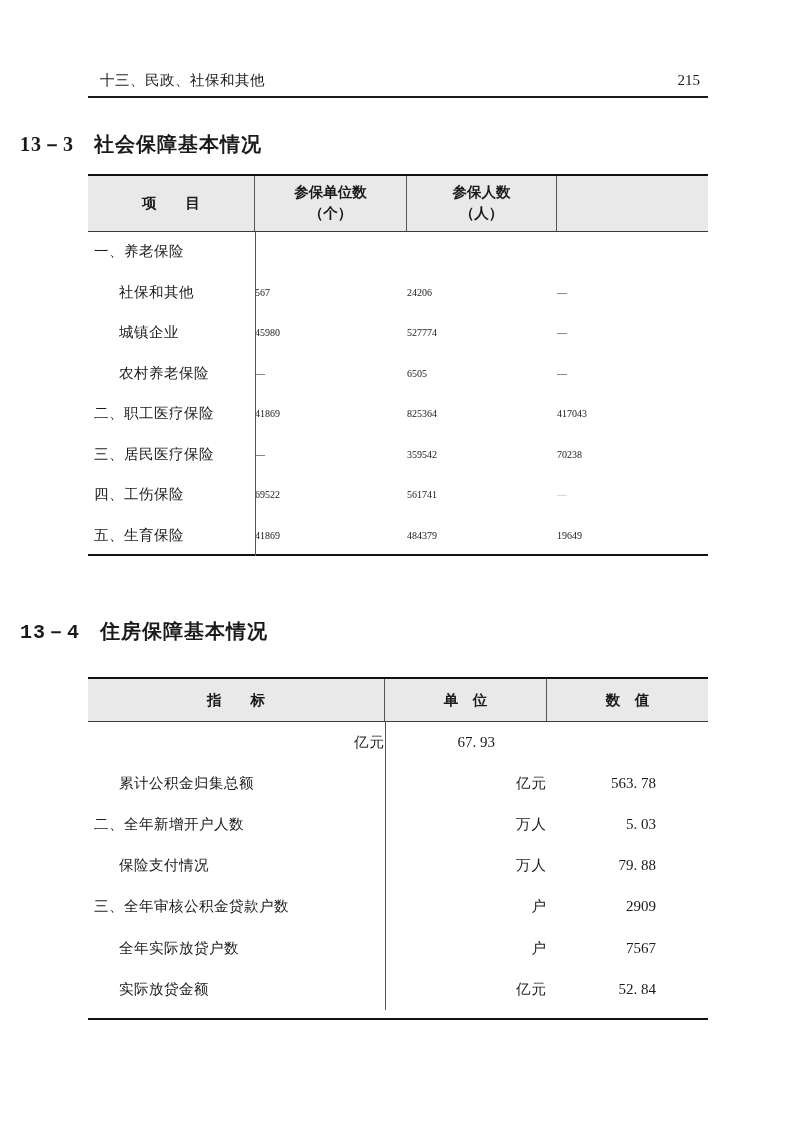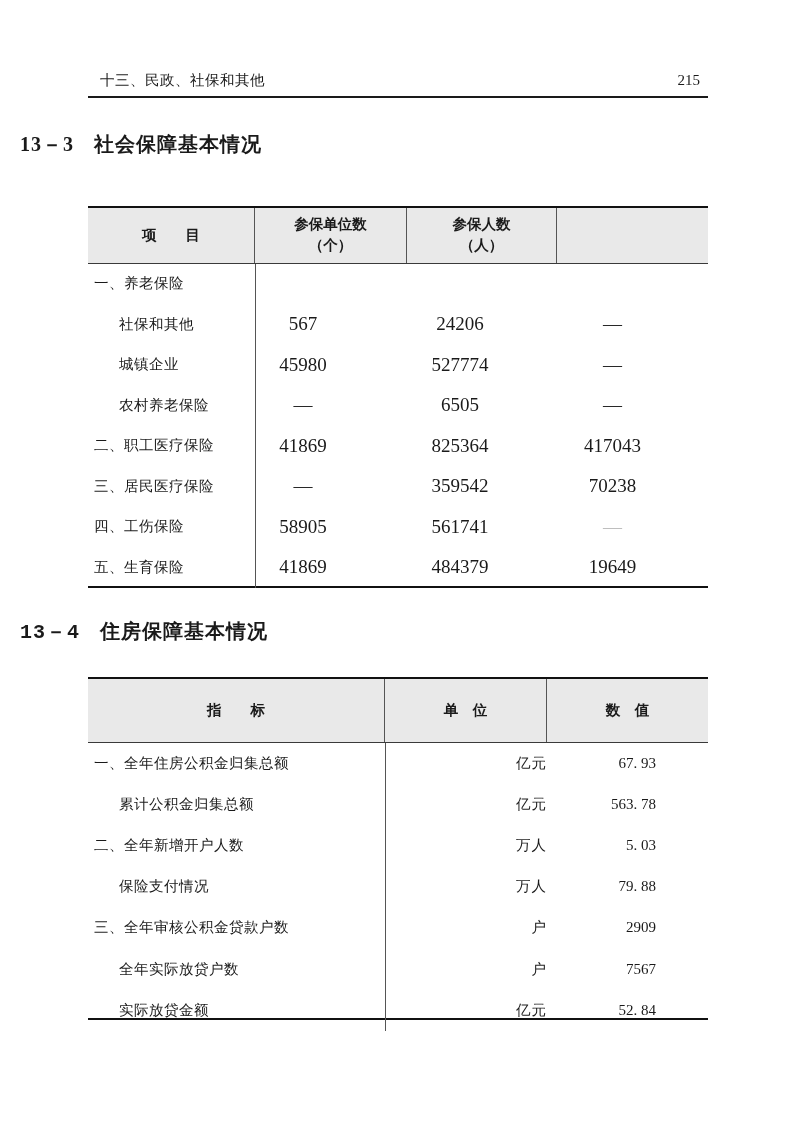--- a/index.html
+++ b/index.html
@@ -48,33 +48,33 @@
 
   
   .stat-table {
     position: absolute;
     left: 88px;
     width: 620px;
     border-top: 2.5px solid #111;
     border-bottom: 2.5px solid #111;
     box-sizing: border-box;
   }
-  #table-1 { top: 206px; height: 382px; }
+  #table-1 { top: 174px; height: 382px; }
   #table-2 { top: 677px; height: 343px; }
 
   .t-head {
     display: grid;
     background: #e9e9e9;
     border-bottom: 1px solid #3a3a3a;
     box-sizing: border-box;
     font-weight: bold;
     font-size: 14.5px;
   }
   #table-1 .t-head { grid-template-columns: 167px 152px 150px 151px; height: 55.5px; }
-  #table-2 .t-head { grid-template-columns: 297px 162px 161px; height: 64px; }
+  #table-2 .t-head { grid-template-columns: 297px 162px 161px; height: 43px; }
   .t-head .cell {
     display: flex;
     flex-direction: column;
     justify-content: center;
     align-items: center;
     line-height: 21px;
     box-sizing: border-box;
   }
   .t-head .cell.sep { border-right: 1px solid #555; }
 
@@ -88,21 +88,21 @@
   }
   #table-1 .t-body::before { left: 167px; }
   #table-2 .t-body::before { left: 297px; }
 
   .t-row { display: grid; align-items: center; box-sizing: border-box; }
   #table-1 .t-row { grid-template-columns: 167px 152px 150px 151px; height: 40.5px; }
   #table-2 .t-row { grid-template-columns: 297px 162px 161px; height: 41.1px; }
 
   .t-row .label { padding-left: 6px; letter-spacing: 0.5px; }
   .t-row .label.indent { padding-left: 31px; }
-  .t-row .num { text-align: center; font-size: 19px; }
+  .t-row .num { text-align: left; font-size: 10px; }
   #table-1 .t-row .c2 { padding-right: 56px; }
   #table-1 .t-row .c3 { padding-right: 44px; }
   #table-1 .t-row .c4 { padding-right: 40px; }
   #table-2 .t-row .unit { text-align: right; letter-spacing: 1px; }
   #table-2 .t-row .val { text-align: right; padding-right: 52px; font-size: 15px; }
   .muted { color: #bcbcbc; }
 </style>
 </head>
 <body>
 
@@ -169,21 +169,21 @@
 
   <div class="t-row">
     <div class="label">三、居民医疗保险</div>
     <div class="num c2">—</div>
     <div class="num c3">359542</div>
     <div class="num c4">70238</div>
   </div>
 
   <div class="t-row">
     <div class="label">四、工伤保险</div>
-    <div class="num c2">58905</div>
+    <div class="num c2">69522</div>
     <div class="num c3">561741</div>
     <div class="num c4 muted">—</div>
   </div>
 
   <div class="t-row">
     <div class="label">五、生育保险</div>
     <div class="num c2">41869</div>
     <div class="num c3">484379</div>
     <div class="num c4">19649</div>
   </div>
@@ -201,21 +201,20 @@
       </div>
       <div class="cell sep">
         <span>单　位</span>
       </div>
       <div class="cell">
         <span>数　值</span>
       </div>
     </div>
     <div class="t-body" id="t2-body">
   <div class="t-row">
-    <div class="label">一、全年住房公积金归集总额</div>
     <div class="unit">亿元</div>
     <div class="val">67. 93</div>
   </div>
 
   <div class="t-row">
     <div class="label indent">累计公积金归集总额</div>
     <div class="unit">亿元</div>
     <div class="val">563. 78</div>
   </div>
 

